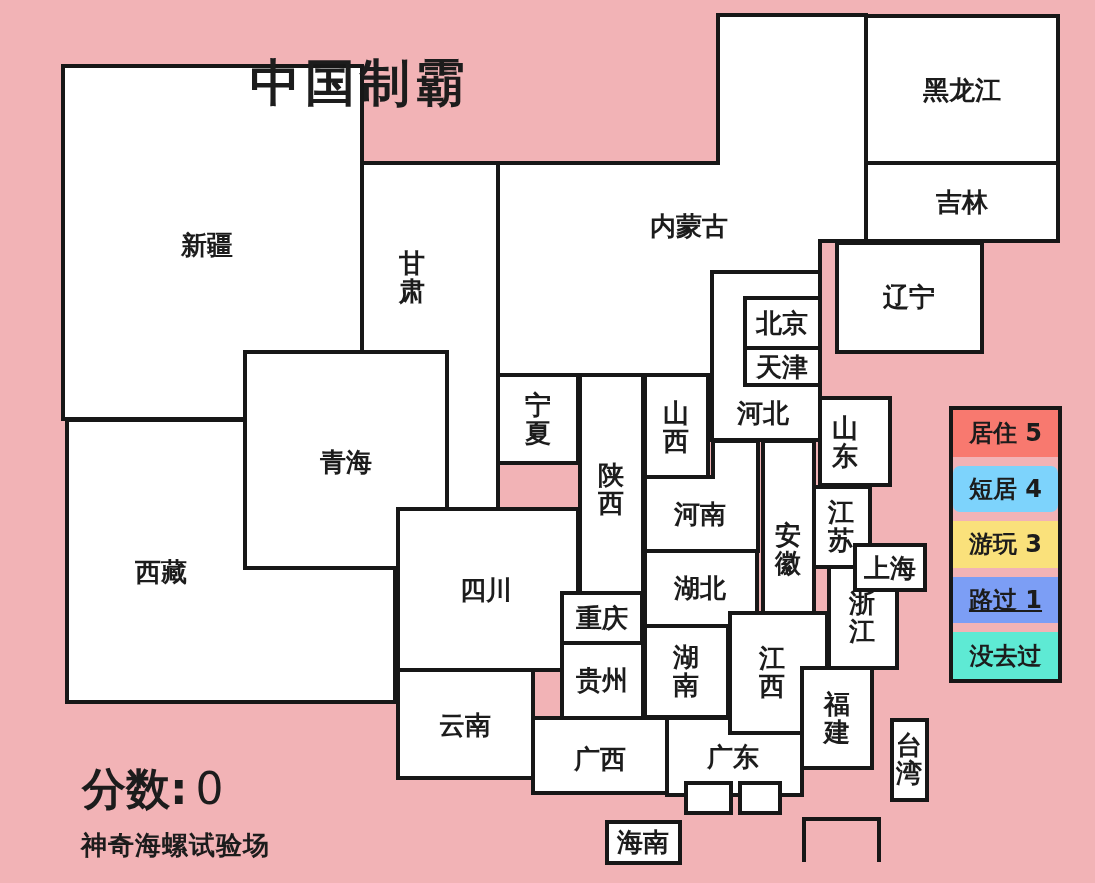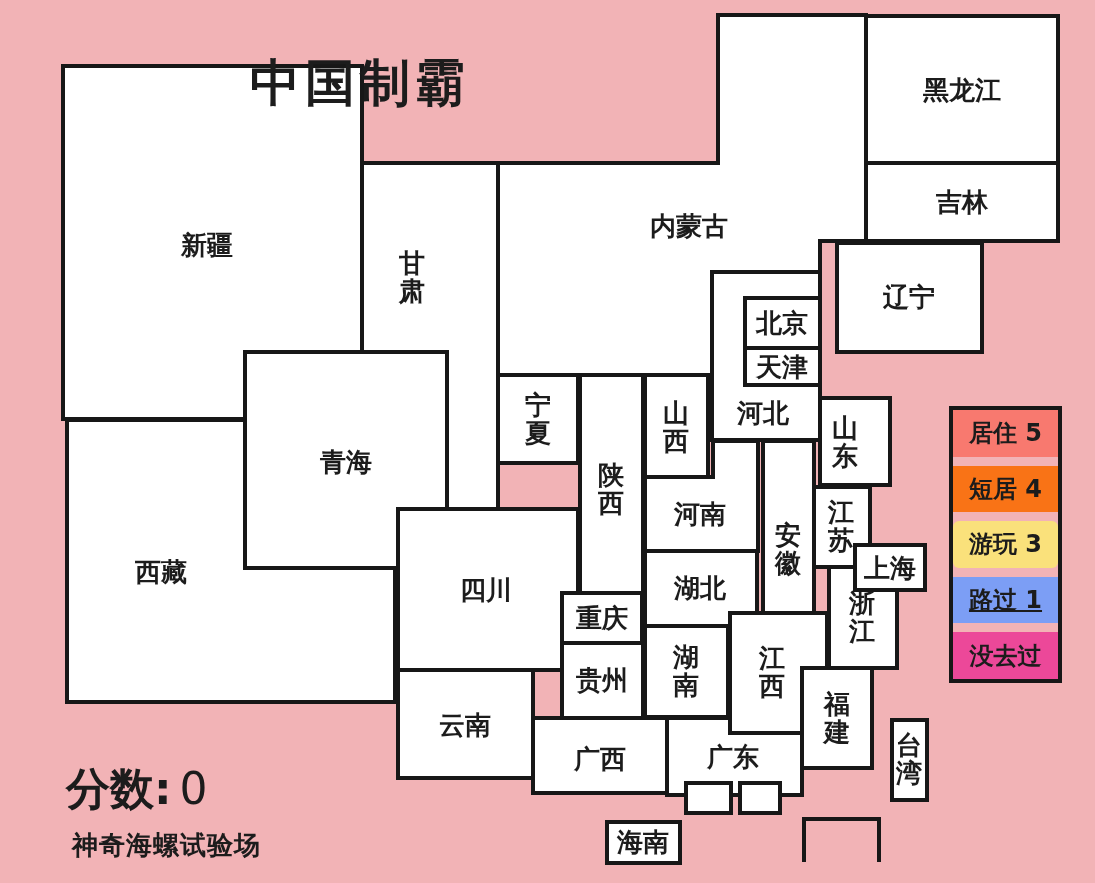--- a/index.html
+++ b/index.html
@@ -16,26 +16,26 @@
     fill:#1c1c1c;
     text-anchor:middle;
   }
   .hud{position:absolute;color:#1c1c1c;}
   #page-title{
     left:0;top:50px;width:720px;
     text-align:center;
     font-size:50px;font-weight:bold;letter-spacing:5px;
   }
   #score-line{
-    left:66px;top:760px;
+    left:82px;top:760px;
     font-size:44px;font-weight:bold;
   }
   #score-value{font-weight:400;margin-left:8px;}
   #subtitle{
-    left:72px;top:828px;
+    left:81px;top:828px;
     font-size:26px;font-weight:600;letter-spacing:1px;
   }
   #legend{
     position:absolute;
     display:flex;flex-direction:column;
     box-sizing:border-box;
     gap:9px;
   }
   .legend-row{
     flex:1;
@@ -189,18 +189,18 @@
   <div class="hud" id="page-title">中国制霸</div>
 
   <div class="hud" id="score-line">
     <span id="score-label">分数:</span><span id="score-value">0</span>
   </div>
 
   <div class="hud" id="subtitle">神奇海螺试验场</div>
 
   <div id="legend" style="left: 949px; top: 406px; width: 113px; height: 277px; border: 4px solid rgb(23, 23, 23);">
     <div class="legend-row" style="background: rgb(248, 121, 111);">居住 5</div>
-    <div class="legend-row" style="background: #f97316;">短居 4</div>
-    <div class="legend-row" style="background: rgb(250, 225, 123); border-radius: 6px;">游玩 3</div>
+    <div class="legend-row" style="background: #7dd3fc; border-radius: 7px;">短居 4</div>
+    <div class="legend-row" style="background: rgb(250, 225, 123);">游玩 3</div>
     <div class="legend-row" style="background: rgb(124, 158, 245); text-decoration: underline;">路过 1</div>
-    <div class="legend-row" style="background: #ec4899;">没去过</div>
+    <div class="legend-row" style="background: #5eead4;">没去过</div>
   </div>
 </div>
 
 </body></html>

